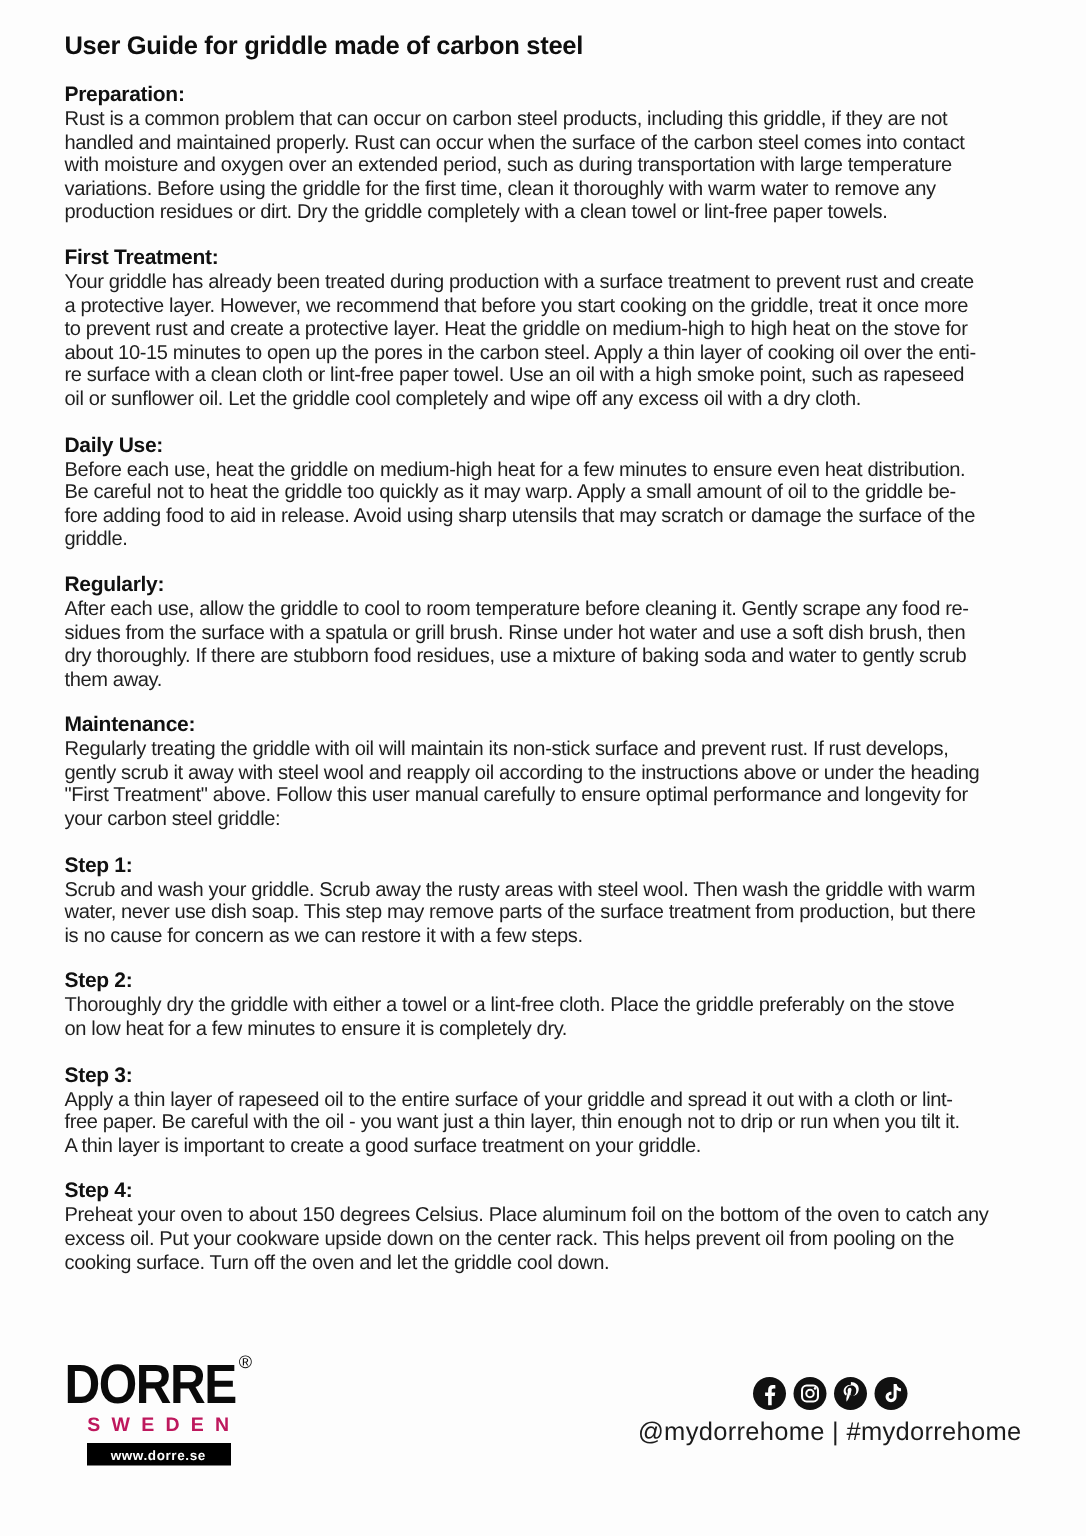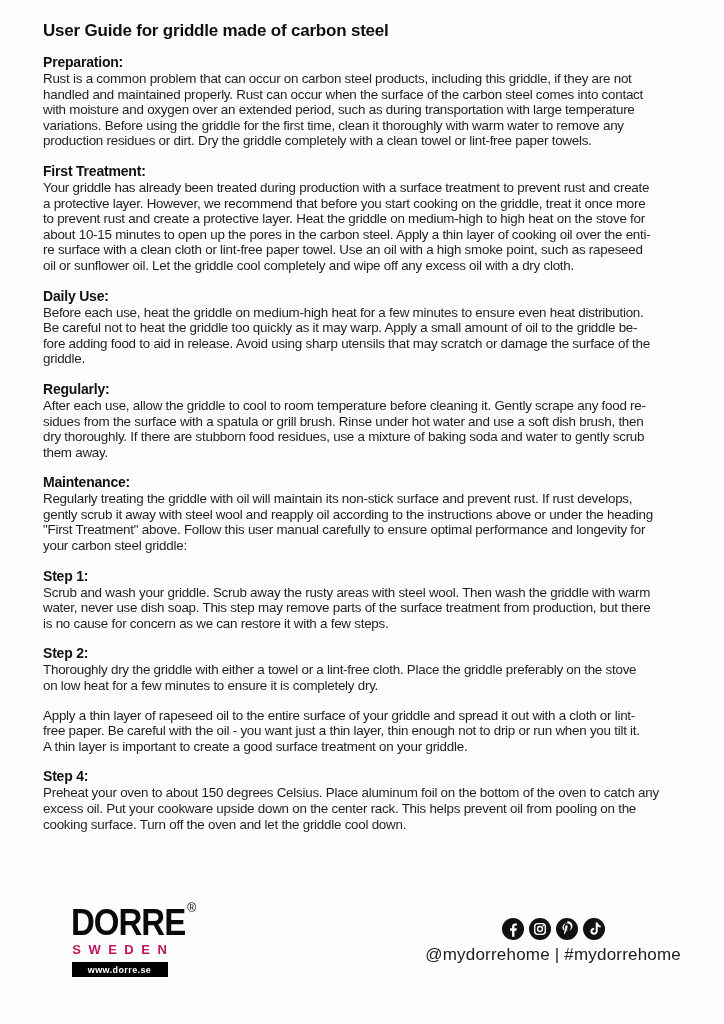--- a/index.html
+++ b/index.html
@@ -43,21 +43,20 @@
     height: 128px;
     padding: 0 43px;
     display: flex;
     justify-content: space-between;
     align-items: flex-start;
   }
   .brand { display: inline-block; text-align: center; margin-top: 8px; }
   .brand-name-row {
     display: flex; align-items: flex-start; justify-content: center;
     line-height: 1;
-    margin-left: 28px;
   }
   .brand-name {
     font-size: 33px;
     font-weight: bold;
     letter-spacing: -1px;
     color: #0a0a0a;
     transform: scaleY(1.12);
     transform-origin: top left;
     display: inline-block;
   }
@@ -163,20 +162,21 @@
 is no cause for concern as we can restore it with a few steps.</div>
     </div>
 
     <div class="section">
       <div class="section-heading">Step 2:</div>
       <div class="section-body">Thoroughly dry the griddle with either a towel or a lint-free cloth. Place the griddle preferably on the stove
 on low heat for a few minutes to ensure it is completely dry.</div>
     </div>
 
     <div class="section">
+      <div class="section-heading">Step 3:</div>
       <div class="section-body">Apply a thin layer of rapeseed oil to the entire surface of your griddle and spread it out with a cloth or lint-
 free paper. Be careful with the oil - you want just a thin layer, thin enough not to drip or run when you tilt it.
 A thin layer is important to create a good surface treatment on your griddle.</div>
     </div>
 
     <div class="section">
       <div class="section-heading">Step 4:</div>
       <div class="section-body">Preheat your oven to about 150 degrees Celsius. Place aluminum foil on the bottom of the oven to catch any
 excess oil. Put your cookware upside down on the center rack. This helps prevent oil from pooling on the
 cooking surface. Turn off the oven and let the griddle cool down.</div>

